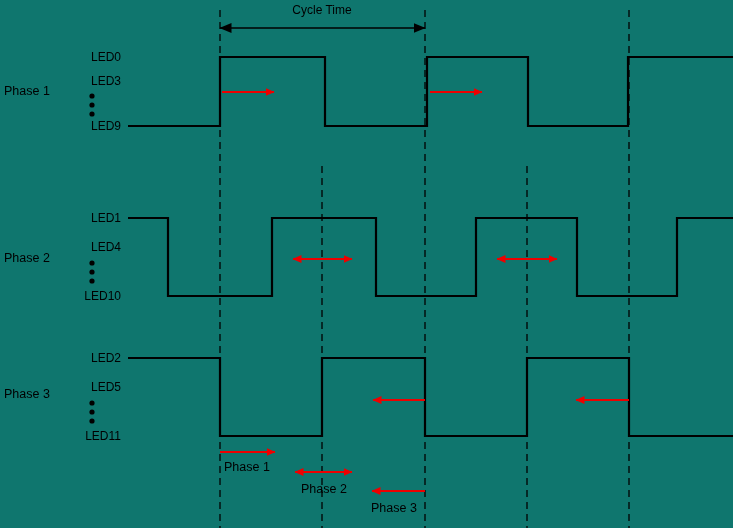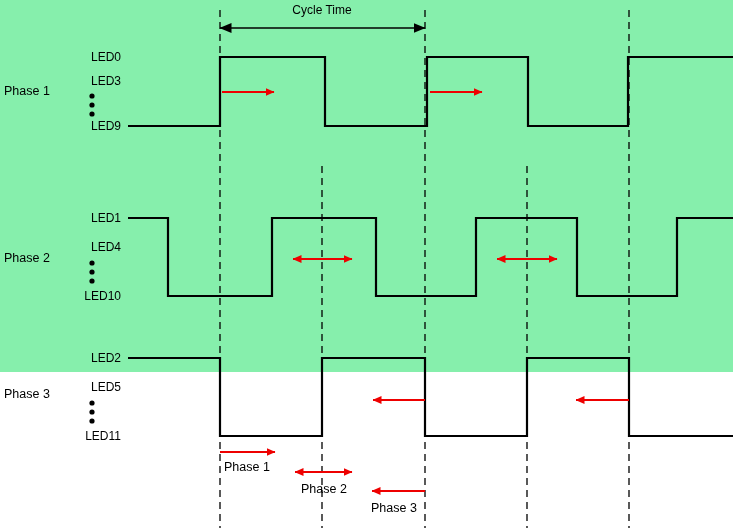--- a/index.html
+++ b/index.html
@@ -9,22 +9,22 @@
   }
   body {
     width: 733px;
     height: 528px;
     font-family: "Liberation Sans", sans-serif;
     overflow: hidden;
   }
   #diagram-root {
     position: relative;
     width: 733px;
-    height: 372px;
-    background: #86efac;
+    height: 528px;
+    background: #0f766e;
   }
   svg#timing-svg {
     display: block;
     width: 733px;
     height: 528px;
   }
   text {
     font-family: "Liberation Sans", sans-serif;
     fill: #000000;
   }

